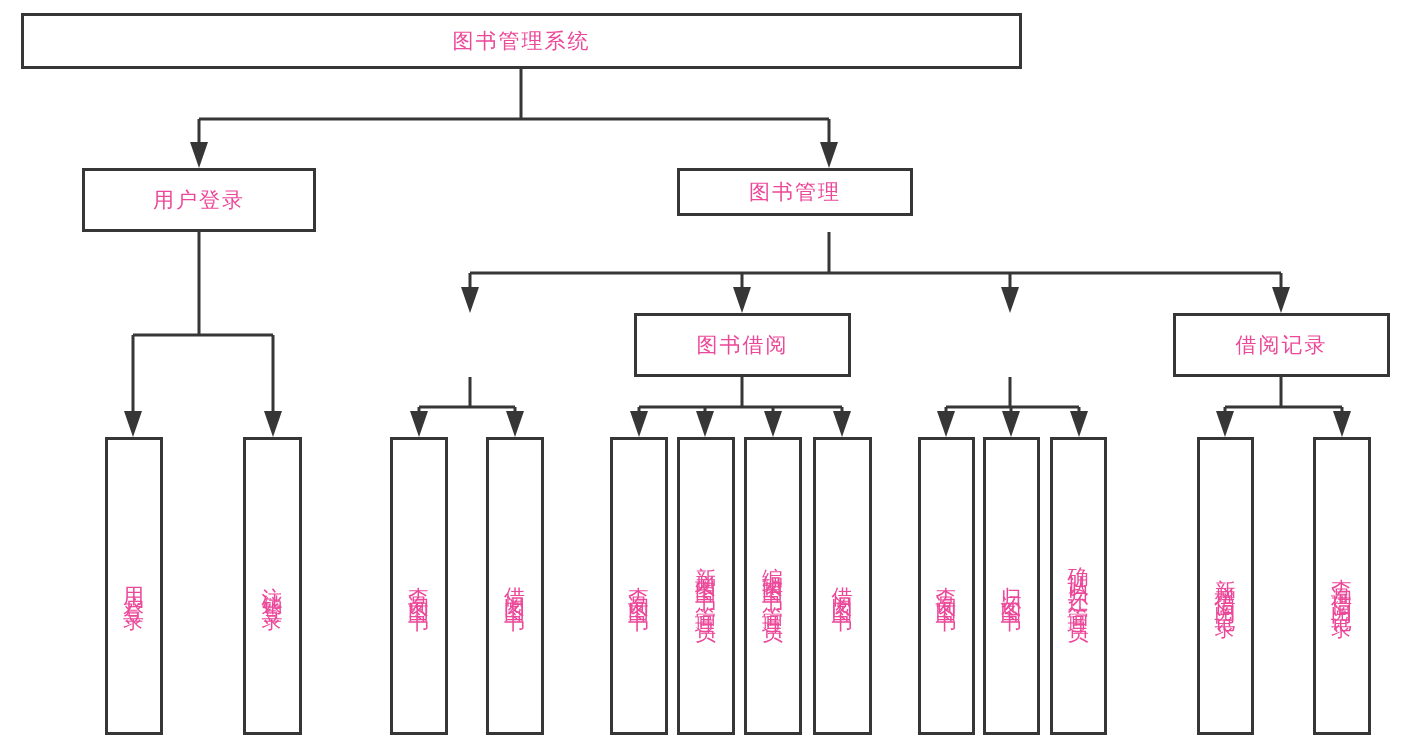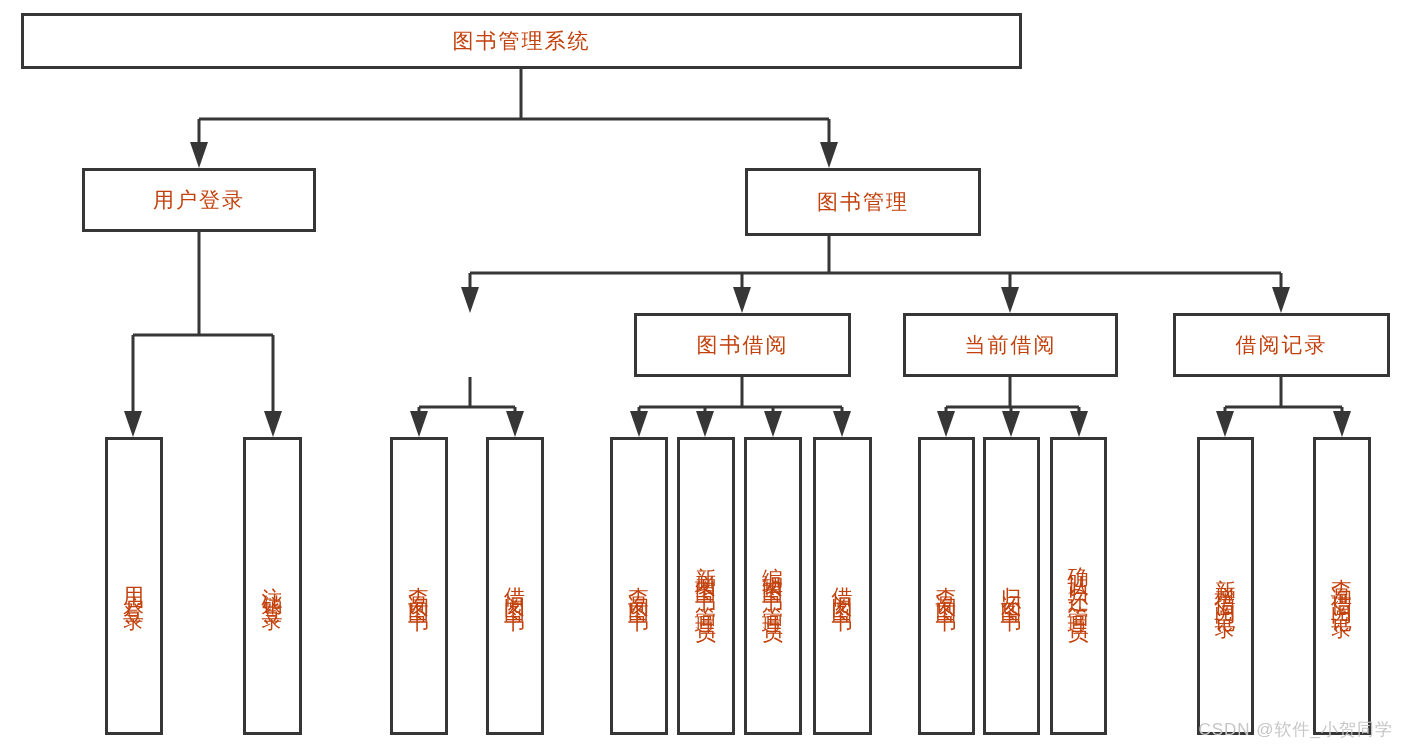--- a/index.html
+++ b/index.html
@@ -21,38 +21,38 @@
     width: 1405px; height: 747px;
   }
   .box {
     position: absolute;
     box-sizing: border-box;
     border: 3px solid var(--line);
     background: #ffffff;
     display: flex;
     align-items: center;
     justify-content: center;
-    color: #c2410c;
+    color: #ec4899;
   }
   .hbox {
     font-size: 21px;
     letter-spacing: 2px;
     white-space: nowrap;
   }
   .vbox {
     writing-mode: vertical-rl;
     text-orientation: mixed;
     font-size: 21px;
     letter-spacing: 8px;
     line-height: 1;
   }
   
   .n-root           { left: 21px;   top: 13px;  width: 1001px; height: 56px; }
   .n-user-login     { left: 82px;   top: 168px; width: 234px;  height: 64px; }
-  .n-book-mgmt      { left: 745px;  top: 168px; width: 236px;  height: 68px; }
+  .n-book-mgmt      { left: 677px;  top: 168px; width: 236px;  height: 48px; }
   .n-new-book-rec   { left: 362px;  top: 313px; width: 217px;  height: 64px; }
   .n-book-borrow    { left: 634px;  top: 313px; width: 217px;  height: 64px; justify-content: center; }
   .n-current-borrow { left: 903px;  top: 313px; width: 215px;  height: 64px; }
   .n-borrow-records { left: 1173px; top: 313px; width: 217px;  height: 64px; }
   
   .leaf { top: 437px; height: 298px; }
   .l0  { left: 105px;  width: 58px; }
   .l1  { left: 243px;  width: 59px; }
   .l2  { left: 390px;  width: 58px; }
   .l3  { left: 486px;  width: 58px; }
@@ -128,23 +128,20 @@
   <div class="box hbox n-user-login">
     <span>用户登录</span>
   </div>
   <div class="box hbox n-book-mgmt">
     <span>图书管理</span>
   </div>
 
   <div class="box hbox n-book-borrow">
     <span>图书借阅</span>
   </div>
-  <div class="box hbox n-current-borrow">
-    <span>当前借阅</span>
-  </div>
   <div class="box hbox n-borrow-records">
     <span>借阅记录</span>
   </div>
 
   <div class="box vbox leaf l0">
     <span>用户登录</span>
   </div>
   <div class="box vbox leaf l1">
     <span>注销登录</span>
   </div>
@@ -175,14 +172,13 @@
   <div class="box vbox leaf l10">
     <span>确认归还（管理员）</span>
   </div>
   <div class="box vbox leaf l11">
     <span>新增借阅记录</span>
   </div>
   <div class="box vbox leaf l12">
     <span>查询借阅记录</span>
   </div>
 
-  <div id="watermark">CSDN @软件_小贺同学</div>
 </div>
 
 </body></html>

